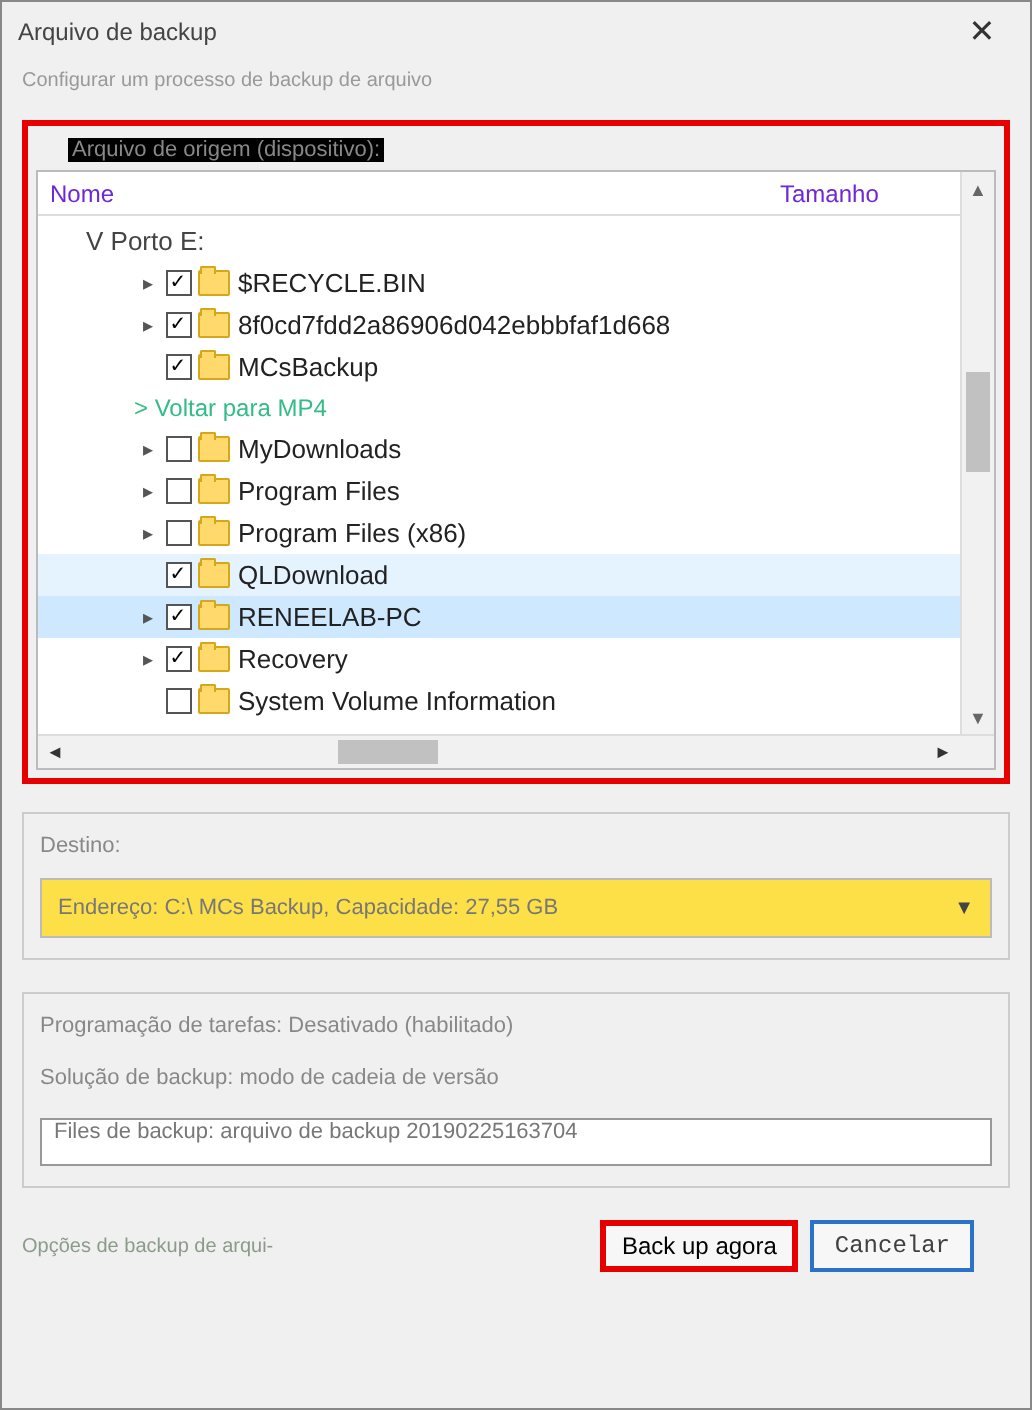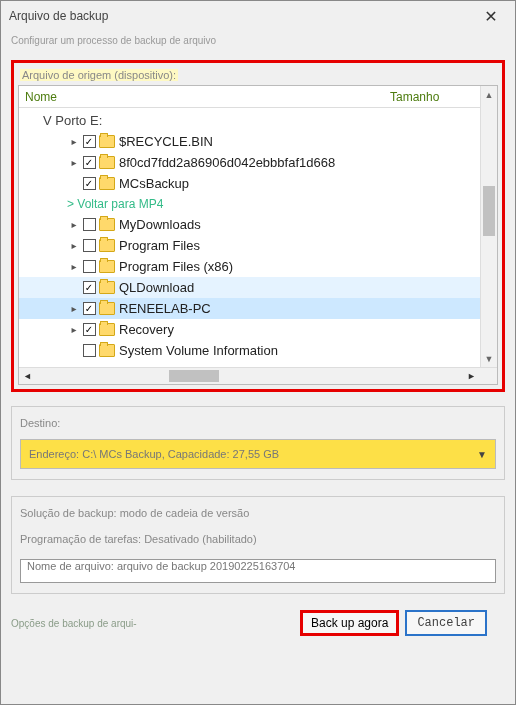--- a/index.html
+++ b/index.html
@@ -4,24 +4,24 @@
 <style>
   * { box-sizing: border-box; margin: 0; padding: 0; font-family: "Segoe UI", Tahoma, sans-serif; }
   body { background: #f0f0f0; width: 516px; height: 705px; overflow: hidden; }
   .window { width: 516px; height: 705px; background: #f0f0f0; border: 1px solid #888; display: flex; flex-direction: column; }
   .titlebar { height: 30px; display: flex; align-items: center; padding: 0 8px; font-size: 12px; color: #444; }
   .titlebar .title { flex: 1; }
   .close-btn { width: 32px; height: 28px; display: flex; align-items: center; justify-content: center; cursor: pointer; font-size: 16px; color: #333; }
   .subtitle { font-size: 10px; color: #999; padding: 4px 10px 8px 10px; }
 
   .source-group { margin: 6px 10px 6px 10px; border: 3px solid #e60000; padding: 4px; position: relative; }
-  .group-label { font-size: 11px; color: #888; position: relative; top: -2px; background: #fef9c3; display: inline-block; padding: 0 2px; margin-left: 2px; }
+  .group-label { font-size: 11px; color: #888; position: relative; top: -2px; background: #000000; display: inline-block; padding: 0 2px; margin-left: 16px; }
 
   .tree-box { border: 1px solid #bbb; background: #fff; height: 300px; position: relative; display:flex; flex-direction:column; }
-  .tree-header { display: flex; font-size: 12px; border-bottom: 1px solid #ddd; height: 22px; align-items: center; color: #4d7c0f; }
+  .tree-header { display: flex; font-size: 12px; border-bottom: 1px solid #ddd; height: 22px; align-items: center; color: #6d28d9; }
   .tree-header .col-name { flex: 1; padding-left: 6px; }
   .tree-header .col-size { width: 90px; }
   .vscroll { position: absolute; right: 0; top: 0; bottom: 17px; width: 17px; background: #f1f1f1; border-left: 1px solid #ddd; }
   .vscroll .thumb { position: absolute; right: 2px; left: 2px; top: 100px; height: 50px; background: #c1c1c1; }
   .vscroll .arrow { position:absolute; left:0; right:0; height:17px; display:flex; align-items:center; justify-content:center; font-size:9px; color:#666;}
   .vscroll .arrow.up { top:0; }
   .vscroll .arrow.down { bottom:0; }
   .tree-body { flex: 1; overflow: hidden; font-size: 13px; padding-top: 2px; padding-right:17px; }
   .tree-row { display: flex; align-items: center; height: 21px; white-space: nowrap; }
   .tree-row.selected { background: #cde8ff; }
@@ -188,29 +188,29 @@
   <div class="section-group">
     <div class="section-label">Destino:</div>
     <div class="dest-select">
       <span>Endereço: C:\ MCs Backup, Capacidade: 27,55 GB</span>
       <span class="caret">▼</span>
     </div>
   </div>
 
   <div class="section-group">
     <div class="sched-line">
+      <span>Programação de tarefas:</span>
+      <span style="cursor:pointer;">Desativado (habilitado)</span>
+    </div>
+    <div class="sched-line">
       <span>Solução de backup:</span>
       <span style="cursor:pointer;">modo de cadeia de versão</span>
     </div>
-    <div class="sched-line">
-      <span>Programação de tarefas:</span>
-      <span style="cursor:pointer;">Desativado (habilitado)</span>
-    </div>
     <div class="name-input">
-      <span>Nome de arquivo:</span>
+      <span>Files de backup:</span>
       <span>arquivo de backup 20190225163704</span>
     </div>
   </div>
 
   <div class="footer">
     <span class="opt-link">Opções de backup de arqui-</span>
     <span class="spacer"></span>
     <div class="btn primary-outline">Back up agora</div>
     <div class="btn secondary-outline">Cancelar</div>
   </div>

